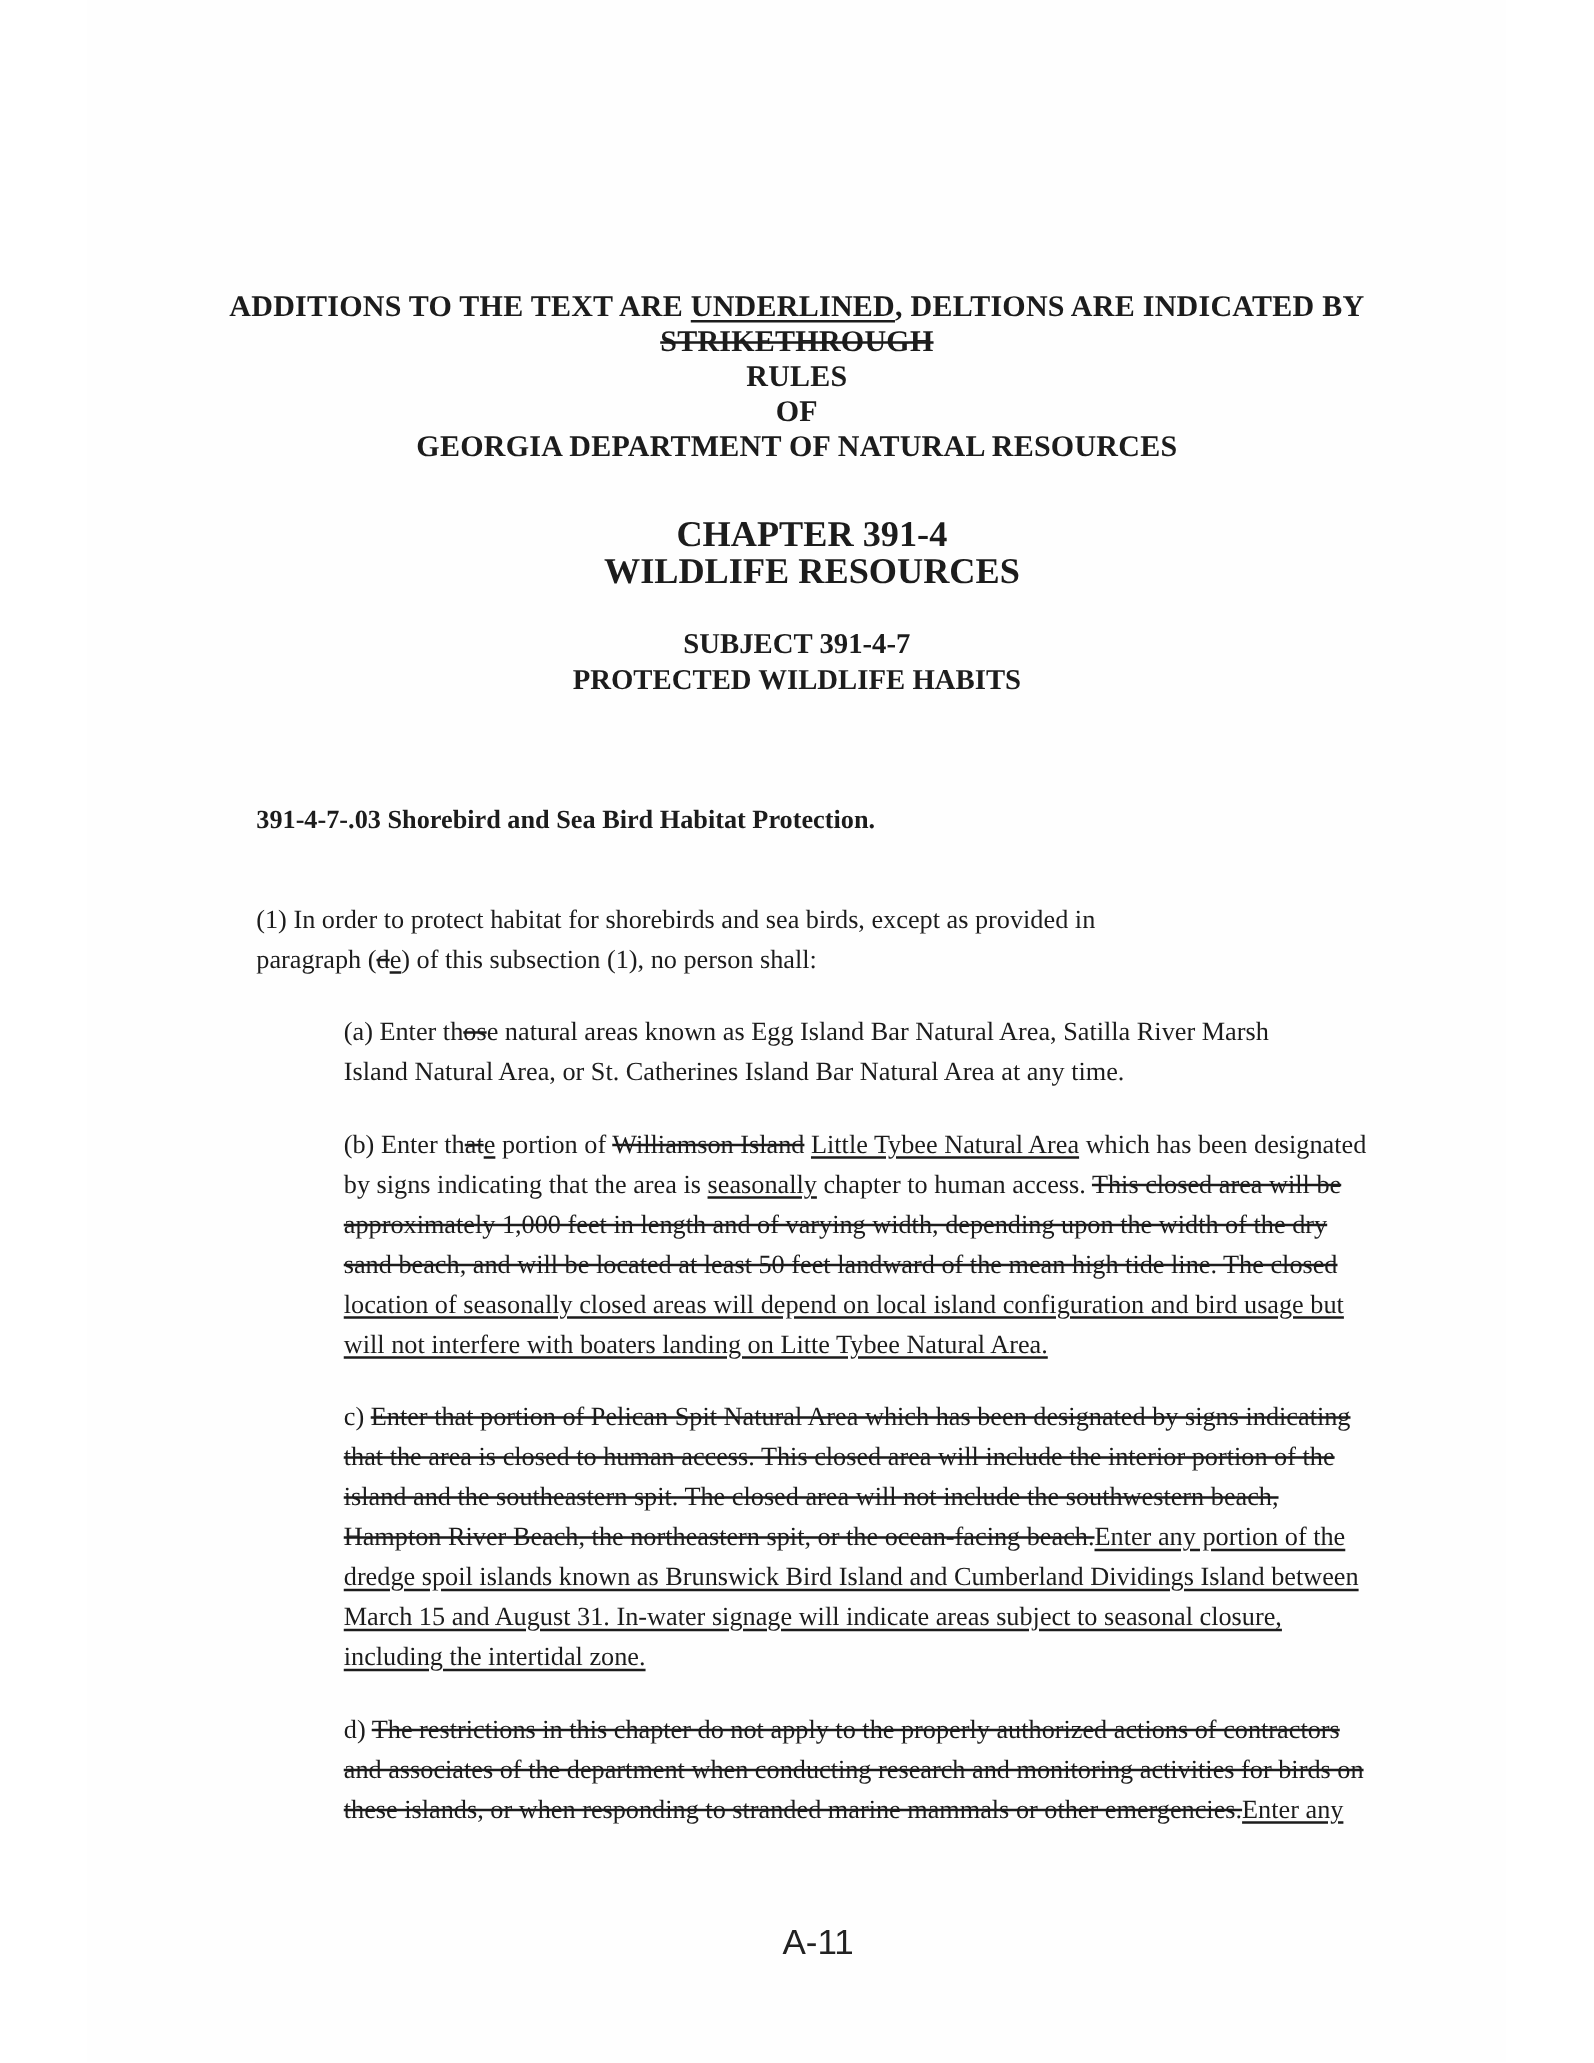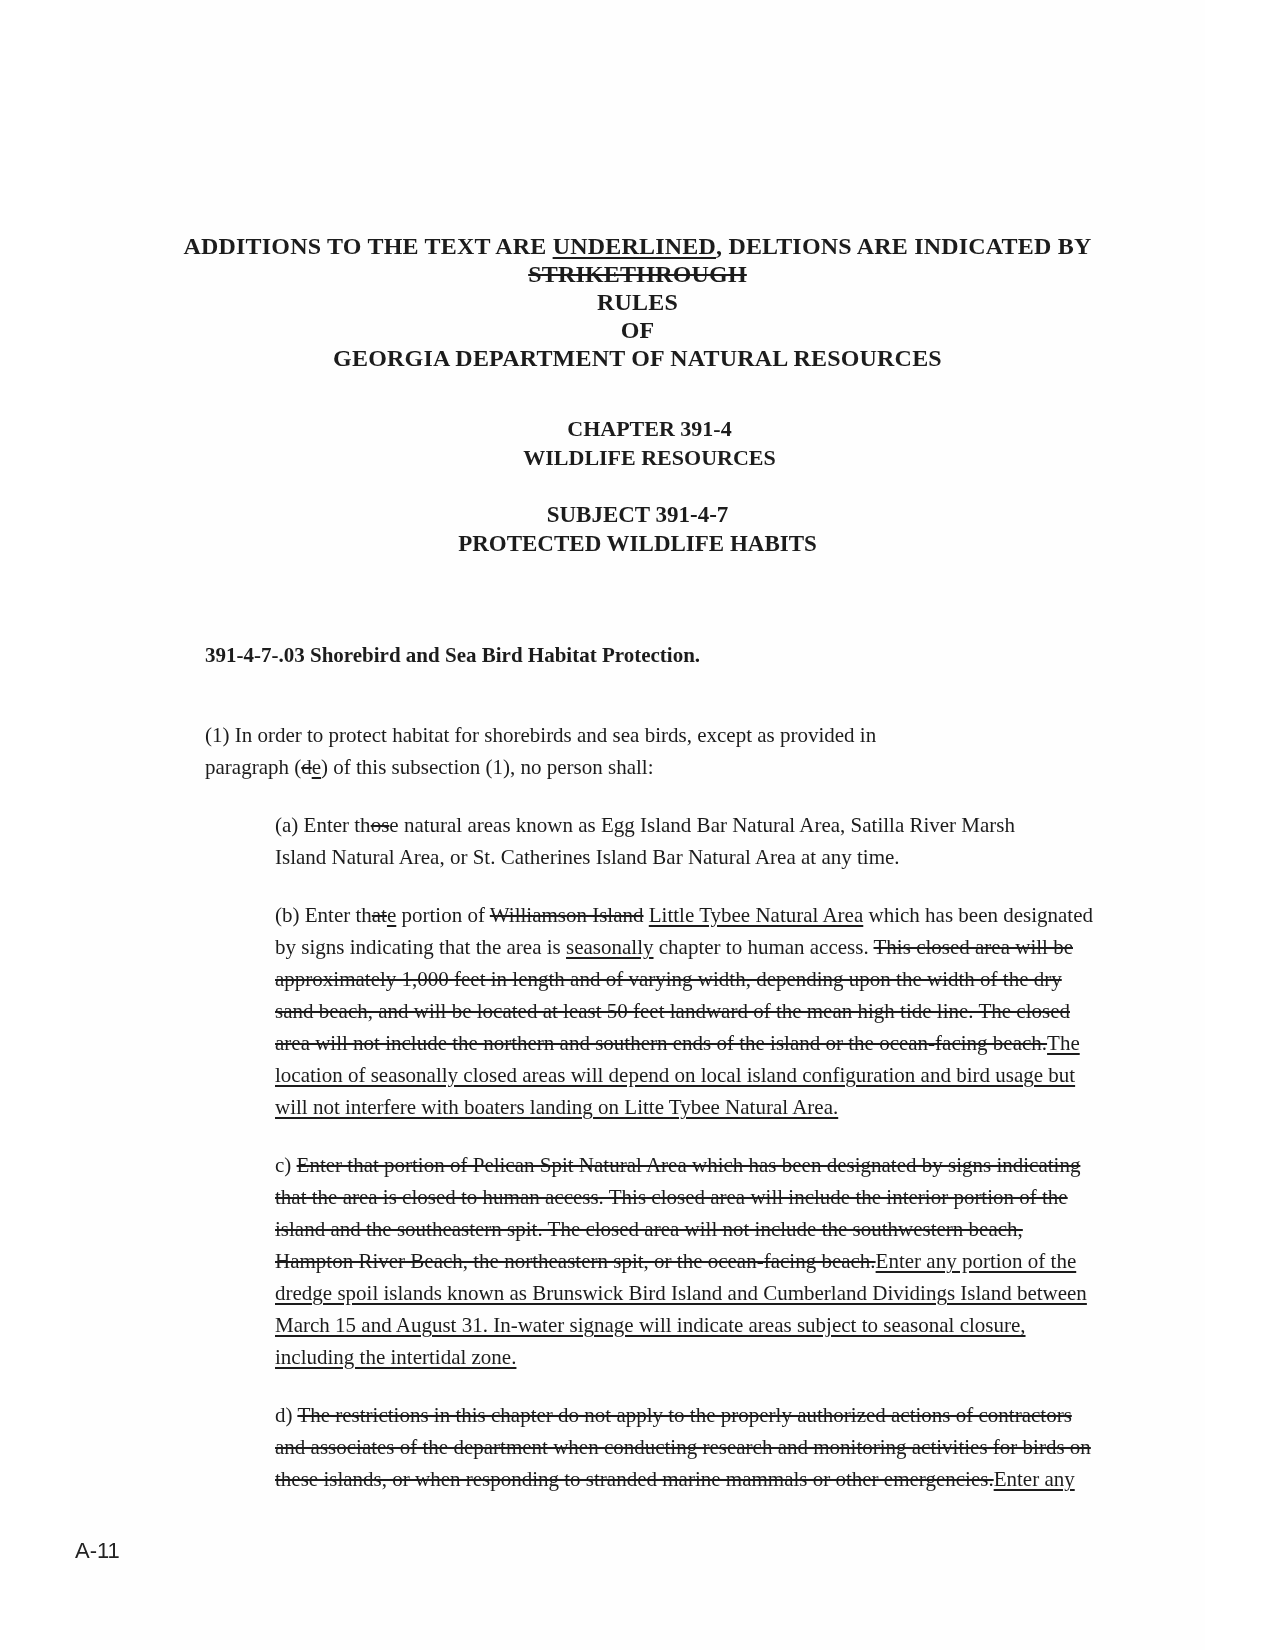--- a/index.html
+++ b/index.html
@@ -14,43 +14,43 @@
     font-family: "Liberation Serif", serif;
     overflow: hidden;
   }
   .title-block {
     position: absolute; top: 232px; left: 0; width: 100%;
     text-align: center; font-weight: 700; font-size: 24px; line-height: 28px;
     letter-spacing: 0.2px;
   }
   .chapter-block {
     position: absolute; top: 414px; left: 0; width: 100%;
-    text-align: center; font-weight: 700; font-size: 22px; line-height: 29px; padding-left: 24px;
+    text-align: center; font-weight: 700; font-size: 29px; line-height: 29px; padding-left: 24px;
   }
   .subject-block {
     position: absolute; top: 500px; left: 0; width: 100%;
     text-align: center; font-weight: 700; font-size: 23px; line-height: 29px;
   }
   .section-heading {
     position: absolute; top: 643px; left: 135px; margin: 0;
     font-size: 21px; font-weight: 700;
   }
   .doc-body {
     position: absolute; top: 692px; left: 135px; width: 965px;
     font-size: 21px; line-height: 32px; margin-top: 27px;
   }
   .para { margin: 0 0 26px 0; }
   .para.indent { margin-left: 70px; }
   .line { white-space: nowrap; }
   .seg-n { text-decoration: none; }
   .seg-st { text-decoration: line-through; text-decoration-thickness: 2px; }
   .seg-u  { text-decoration: underline; text-underline-offset: 3px; text-decoration-thickness: 2px; }
   .page-number {
-    position: absolute; top: 1538px; left: 5px; width: 100%;
-    font-family: "Liberation Sans", sans-serif; font-size: 22px;
+    position: absolute; top: 1538px; left: 17px; width: 100%;
+    text-align: center; font-family: "Liberation Sans", sans-serif; font-size: 28px;
     color: #222;
   }
 </style>
 </head>
 <body>
 
 <div class="page">
   <header class="title-block">
       <div class="line"><span class="seg-n">ADDITIONS TO THE TEXT ARE </span><span class="seg-u">UNDERLINED</span><span class="seg-n">, DELTIONS ARE INDICATED BY</span></div>
       <div class="line"><span class="seg-st">STRIKETHROUGH</span></div>
@@ -78,21 +78,20 @@
       </div>
       <div class="para indent">
         <div class="line"><span class="seg-n">(a) Enter th</span><span class="seg-st">os</span><span class="seg-n">e natural areas known as Egg Island Bar Natural Area, Satilla River Marsh</span></div>
         <div class="line"><span class="seg-n">Island Natural Area, or St. Catherines Island Bar Natural Area at any time.</span></div>
       </div>
       <div class="para indent">
         <div class="line"><span class="seg-n">(b) Enter th</span><span class="seg-st">at</span><span class="seg-u">e</span><span class="seg-n"> portion of </span><span class="seg-st">Williamson Island</span><span class="seg-n"> </span><span class="seg-u">Little Tybee Natural Area</span><span class="seg-n"> which has been designated</span></div>
         <div class="line"><span class="seg-n">by signs indicating that the area is </span><span class="seg-u">seasonally</span><span class="seg-n"> chapter to human access. </span><span class="seg-st">This closed area will be</span></div>
         <div class="line"><span class="seg-st">approximately 1,000 feet in length and of varying width, depending upon the width of the dry</span></div>
         <div class="line"><span class="seg-st">sand beach, and will be located at least 50 feet landward of the mean high tide line. The closed</span></div>
-        <div class="line"><span class="seg-st">area will not include the northern and southern ends of the island or the ocean-facing beach.</span><span class="seg-u">The</span></div>
         <div class="line"><span class="seg-u">location of seasonally closed areas will depend on local island configuration and bird usage but</span></div>
         <div class="line"><span class="seg-u">will not interfere with boaters landing on Litte Tybee Natural Area.</span></div>
       </div>
       <div class="para indent">
         <div class="line"><span class="seg-n">c) </span><span class="seg-st">Enter that portion of Pelican Spit Natural Area which has been designated by signs indicating</span></div>
         <div class="line"><span class="seg-st">that the area is closed to human access. This closed area will include the interior portion of the</span></div>
         <div class="line"><span class="seg-st">island and the southeastern spit. The closed area will not include the southwestern beach,</span></div>
         <div class="line"><span class="seg-st">Hampton River Beach, the northeastern spit, or the ocean-facing beach.</span><span class="seg-u">Enter any portion of the</span></div>
         <div class="line"><span class="seg-u">dredge spoil islands known as Brunswick Bird Island and Cumberland Dividings Island between</span></div>
         <div class="line"><span class="seg-u">March 15 and August 31. In-water signage will indicate areas subject to seasonal closure,</span></div>

